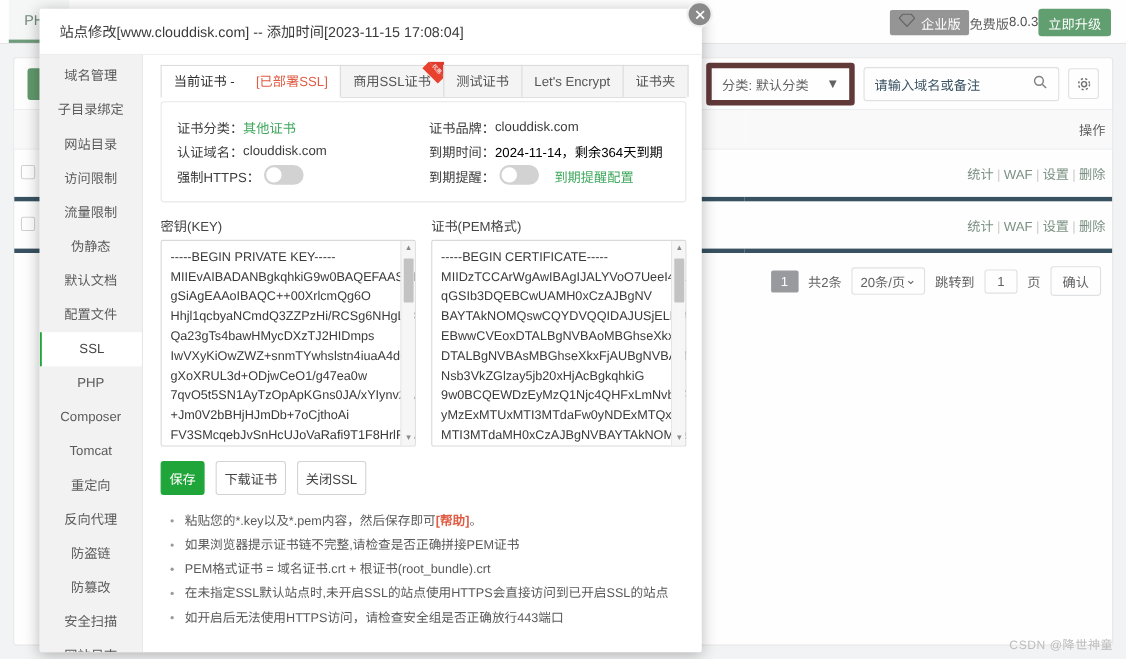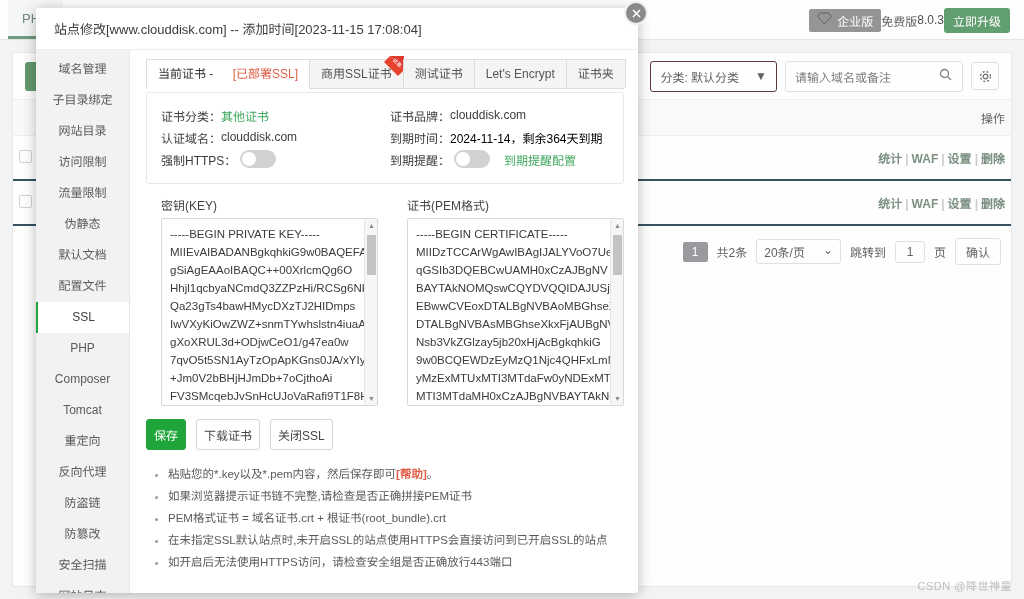--- a/index.html
+++ b/index.html
@@ -56,68 +56,67 @@
   .bg-toolbar {
     height: 46px; display: flex; align-items: center;
     padding: 0 12px; gap: 8px;
   }
   .add-site-btn {
     background: #20a53a; color: #fff;
     padding: 6px 13px; border-radius: 3px; font-size: 12px;
   }
   .toolbar-spacer { flex: 1; }
   .cat-select {
-    border: 1px solid #7f1d1d; border-radius: 3px;
+    border: 5px solid #7f1d1d; border-radius: 3px;
     padding: 6px 9px; font-size: 12px; color: #555;
     display: flex; align-items: center; gap: 16px;
     background: #fff;
   }
   .search-box {
     border: 1px solid #dcdfe6; border-radius: 3px;
-    padding: 6px 9px; font-size: 12px; color: #737373;
+    padding: 6px 9px; font-size: 12px; color: #0c4a6e;
     display: flex; align-items: center; gap: 48px;
     background: #fff; min-width: 178px;
   }
   .gear-btn {
     border: 1px solid #dcdfe6; border-radius: 3px;
     width: 28px; height: 28px;
     display: flex; align-items: center; justify-content: center;
     background: #fff; color: #666;
   }
 
   .bg-table { width: 100%; border-collapse: collapse; font-size: 12px; }
   .bg-table th {
     text-align: left; font-weight: normal; color: #555;
     padding: 9px 6px; border-top: 1px solid #ebeef5;
     border-bottom: 1px solid #ebeef5; background: #fafafa;
   }
   .bg-table td {
     padding: 13px 6px; color: #5c8f6d;
-    border-bottom: 2px solid #0c4a6e;
-    font-weight: bold;
+    border-bottom: 4px solid #0c4a6e;
   }
   .bg-table td.dom { color: #444; }
   .chk {
     width: 13px; height: 13px; border: 1px solid #cfcfcf;
     border-radius: 2px; background: #fff; display: inline-block;
   }
   .warn { color: #b8860b; }
   .op-links { color: #5c8f6d; white-space: nowrap; }
   .op-sep { color: #c8c8c8; padding: 0 3px; }
 
   .bg-pager {
     display: flex; align-items: center; justify-content: flex-end;
     gap: 9px; padding: 12px 10px; font-size: 12px; color: #555;
   }
   .pg-num {
     background: #909399; color: #fff; padding: 3px 9px; border-radius: 2px;
   }
   .pg-sel {
     border: 1px solid #dcdfe6; border-radius: 3px; padding: 3px 7px;
-    display: flex; align-items: flex-start; gap: 18px; background:#fff;
+    display: flex; align-items: flex-start; gap: 0; background:#fff;
   }
   .pg-inp {
     border: 1px solid #dcdfe6; border-radius: 3px;
     width: 30px; text-align: center; padding: 3px 0; background: #fff;
   }
   .pg-btn {
     border: 1px solid #dcdfe6; border-radius: 3px; padding: 4px 10px;
     background: #fff; color: #555;
   }
 
@@ -221,21 +220,21 @@
     background: #d2d2d2; position: relative; display: inline-block;
     margin-left: 4px;
   }
   .toggle::after {
     content: ""; position: absolute; left: 2px; top: 2px;
     width: 14px; height: 14px; border-radius: 50%;
     background: #fff;
   }
 
   .ta-wrap { display: flex; gap: 14px; margin-top: 12px; }
-  .ta-col { flex: 1; min-width: 0; margin-left: 15px; }
+  .ta-col { flex: 1; min-width: 0; }
   .ta-label { font-size: 12px; color: #444; margin-bottom: 5px; }
   .ta-box {
     position: relative;
     height: 188px;
     border: 1px solid #d9d9d9; border-radius: 2px;
     background: #fff;
     overflow: hidden;
   }
   .ta-text {
     padding: 6px 8px;

